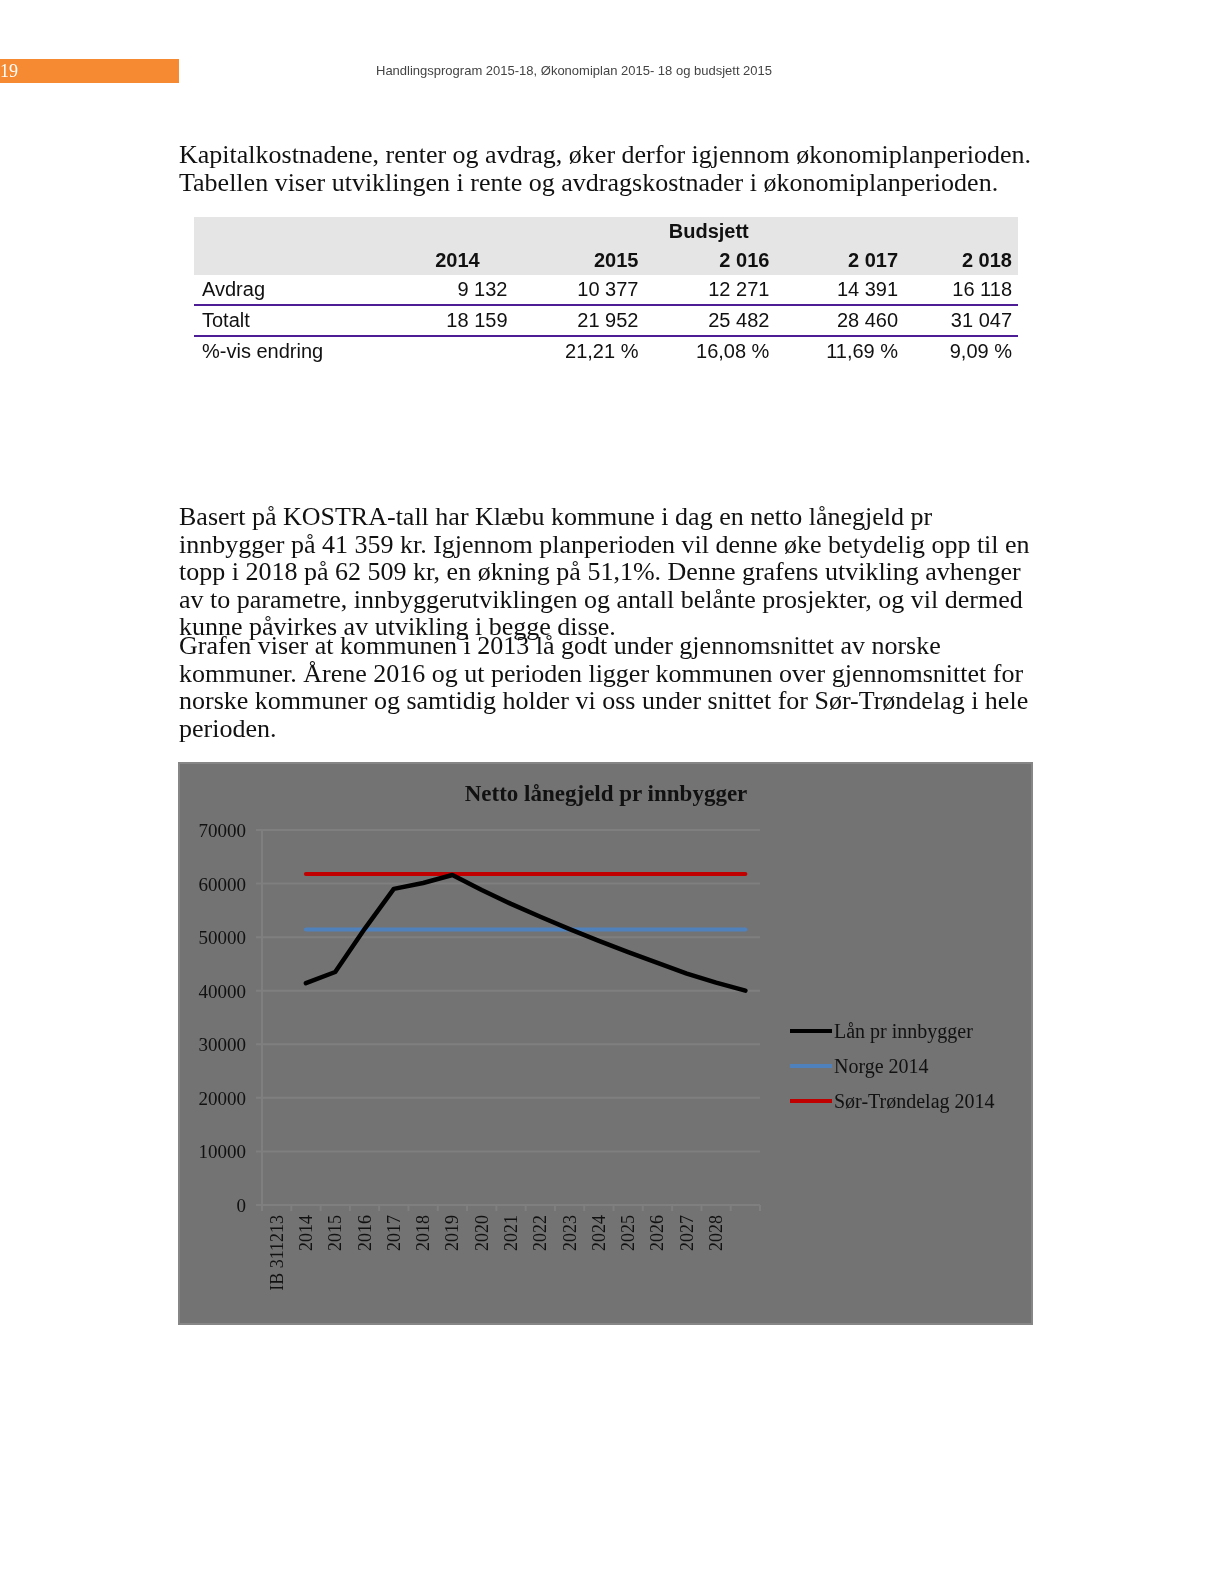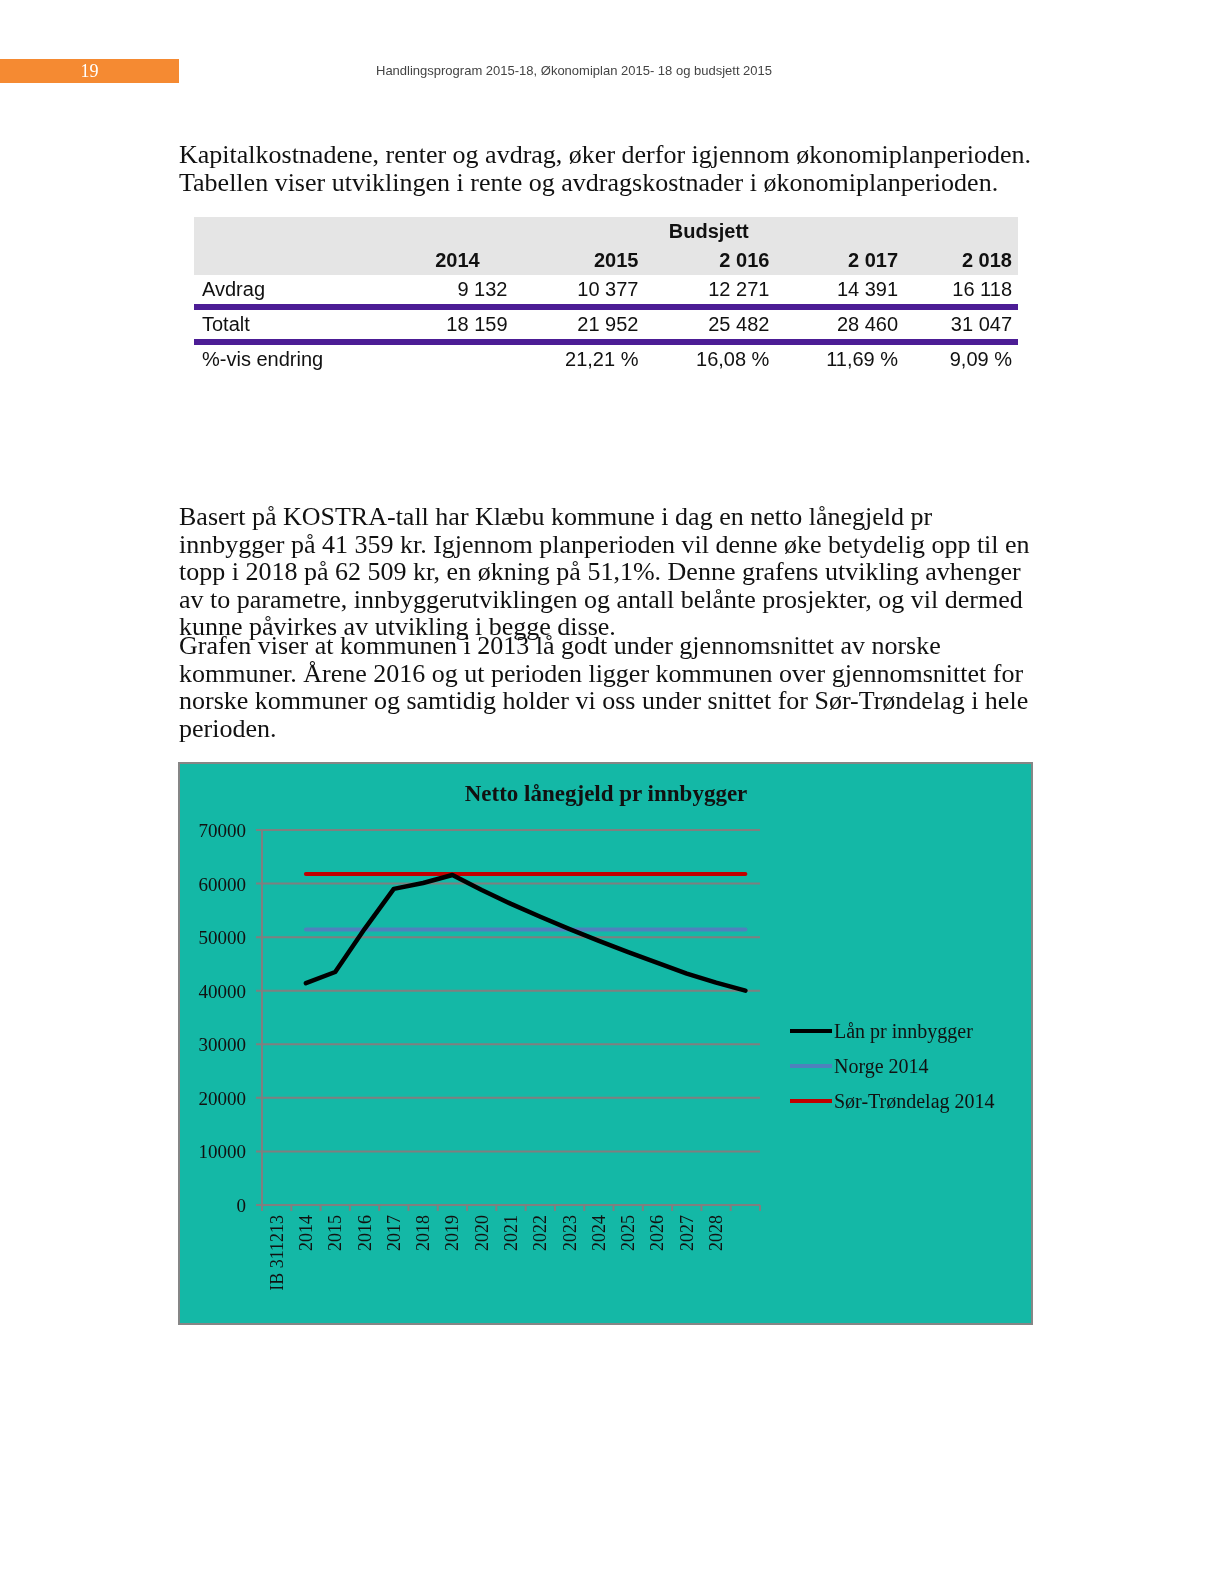--- a/index.html
+++ b/index.html
@@ -1,37 +1,37 @@
 <!DOCTYPE html>
 <html><head>
 <meta charset="utf-8">
 <style>
   html, body { margin: 0; padding: 0; background: #ffffff; }
   body { width: 1227px; height: 1588px; position: relative; overflow: hidden;
          font-family: "DejaVu Serif", "Liberation Serif", serif; color: #111; }
   .page-num { position: absolute; left: 0; top: 59px; width: 179px; height: 24px;
-              background: #f58a32; color: #fff; font-size: 18px; text-align: center;
+              background: #f58a32; color: #fff; font-size: 18px; text-align: left;
               box-sizing: border-box; line-height: 24px;
               font-family: "Liberation Serif", serif; }
   .running-head { position: absolute; left: 376px; top: 59px; font-size: 13px; color: #444;
                   line-height: 24px; font-family: Liberation Sans, sans-serif; }
   .para { position: absolute; left: 179px; width: 860px; font-size: 26px; line-height: 27.5px;
           font-family: "Liberation Serif", serif; color: #111; margin: 0; }
   table.fin { position: absolute; left: 194px; top: 217px; width: 824px; border-collapse: collapse;
               font-family: "Liberation Sans", "DejaVu Sans", sans-serif; font-size: 20px; color: #111; }
   table.fin td, table.fin th { padding: 0 6px; height: 29px; line-height: 29px; }
   table.fin thead th { background: #e5e5e5; font-weight: bold; text-align: right; }
   table.fin thead th.lbl { text-align: left; }
   table.fin thead tr.h1 th { text-align: center; }
   table.fin td.num { text-align: right; }
   table.fin td.lbl { text-align: left; padding-left: 8px; }
   table.fin tr.light td { border-bottom: 2px solid #dbe5f1; }
-  table.fin tr.heavy td { border-bottom: 6px solid #4c1d95; }
+  table.fin tr.heavy td { border-bottom: 2px solid #4c1d95; }
   .chart-box { position: absolute; left: 178px; top: 762px; width: 855px; height: 563px;
-               border: 2px solid #868686; box-sizing: border-box; background: #14b8a6; }
+               border: 2px solid #868686; box-sizing: border-box; background: #737373; }
   .chart-box svg { position: absolute; left: -2px; top: -2px; }
 </style>
 </head>
 <body>
 
 <div class="page-num">19</div>
 <div class="running-head">Handlingsprogram 2015-18, Økonomiplan 2015- 18 og budsjett 2015</div>
 
 <p class="para" style="top:141px;">Kapitalkostnadene, renter og avdrag, øker derfor igjennom økonomiplanperioden. Tabellen viser utviklingen i rente og avdragskostnader i økonomiplanperioden.</p>
 

